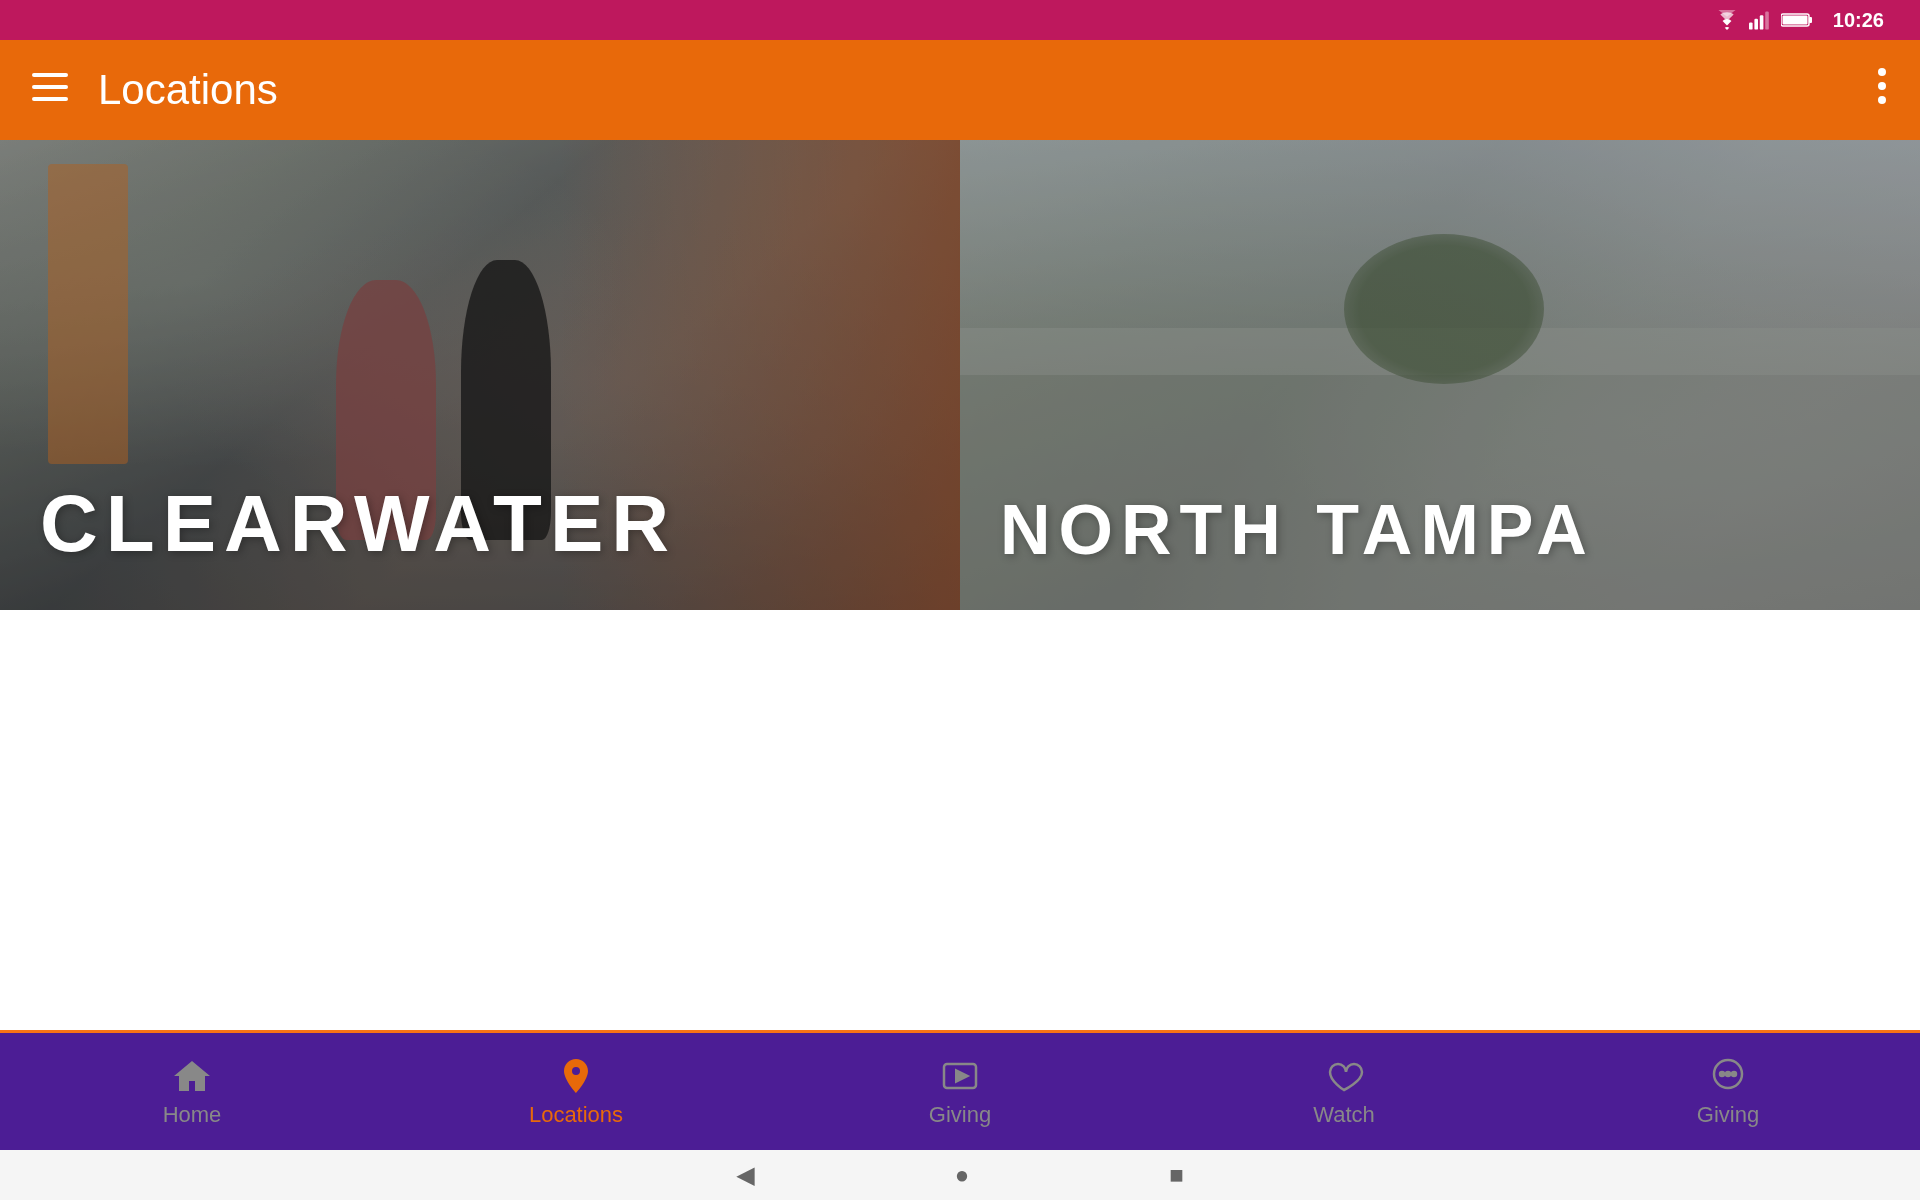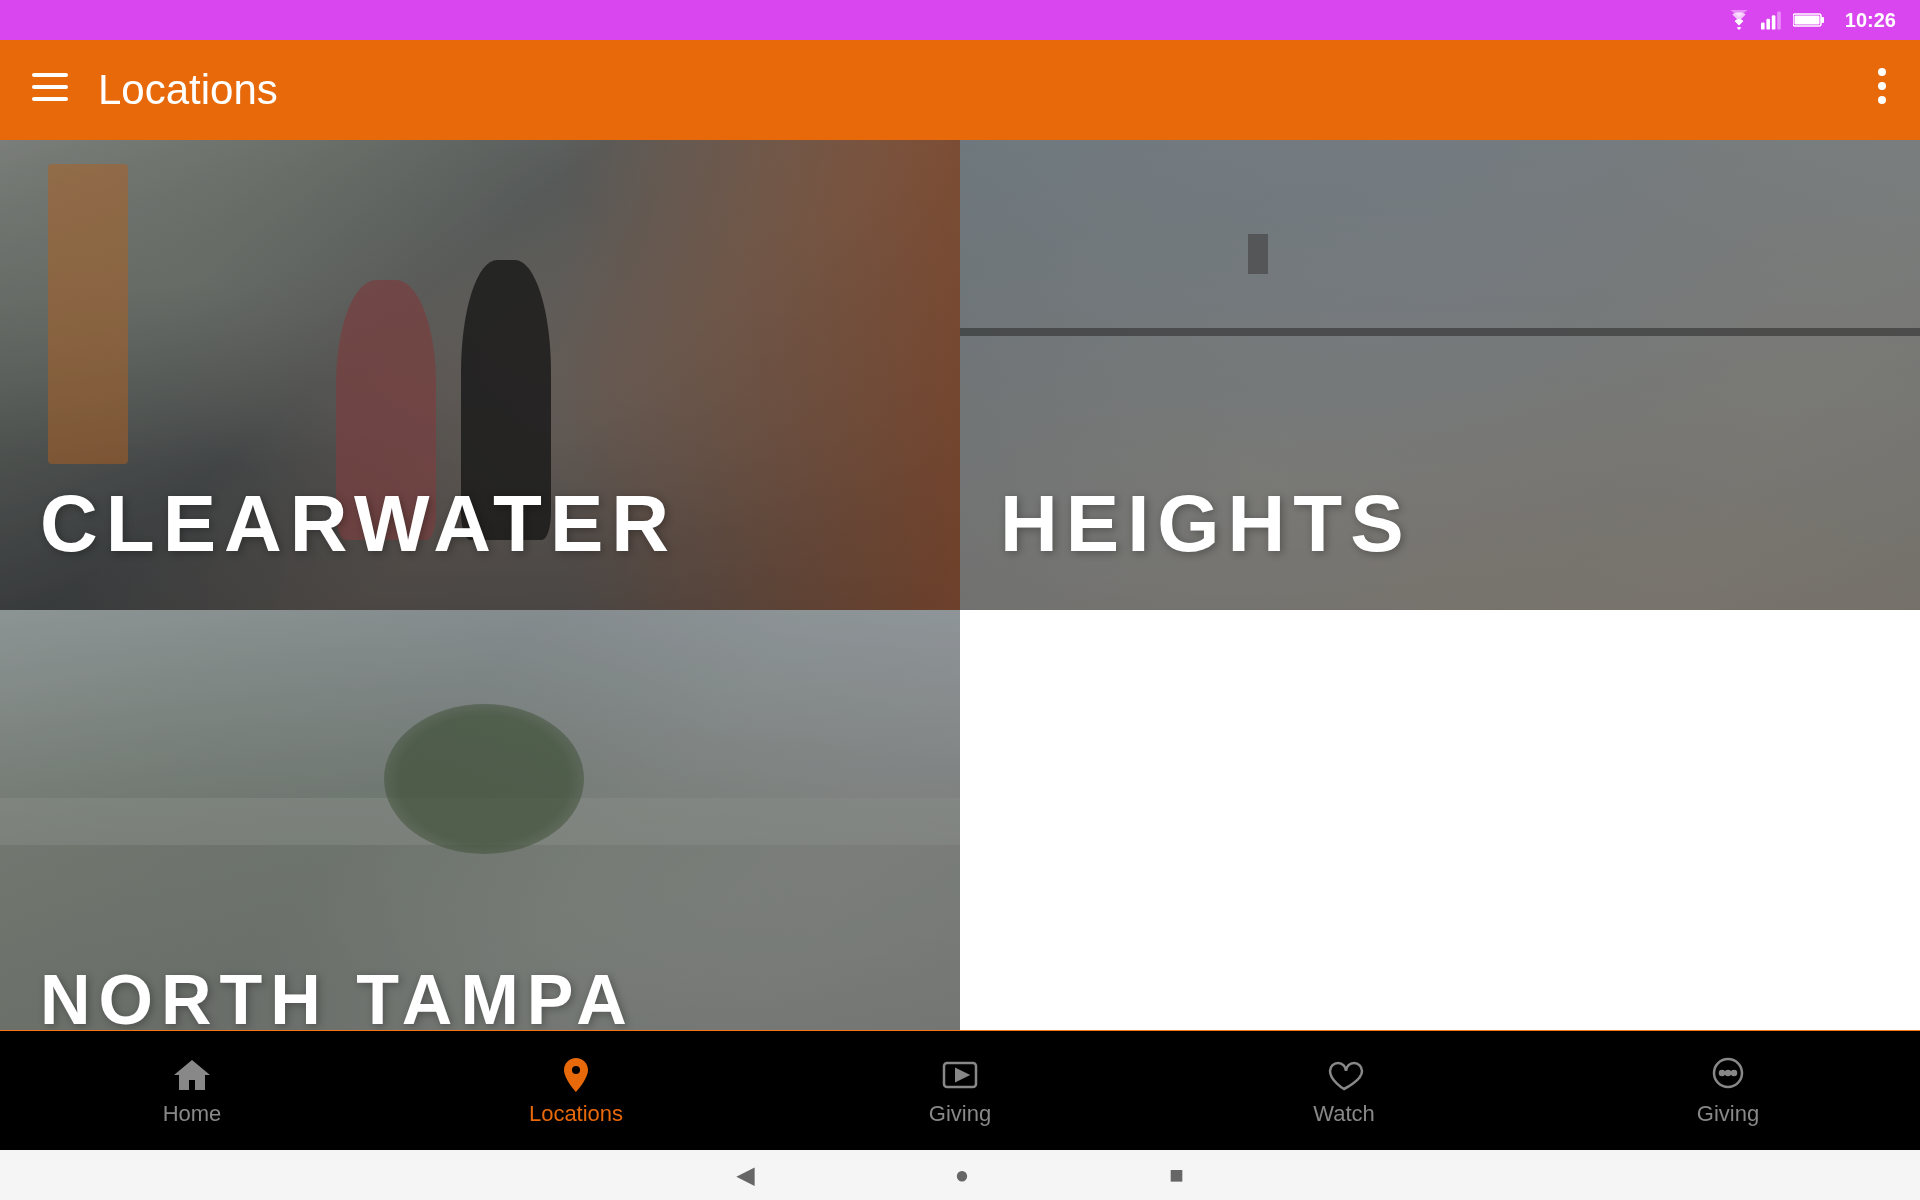--- a/index.html
+++ b/index.html
@@ -11,25 +11,25 @@
       font-family: 'Arial', sans-serif;
       background: #fff;
       position: relative;
     }
 
     
     .status-bar {
       position: absolute;
       top: 0; left: 0; right: 0;
       height: 40px;
-      background: #d946ef;
+      background: #be185d;
       display: flex;
       align-items: center;
       justify-content: flex-end;
-      padding: 0 24px;
+      padding: 0 36px;
       z-index: 100;
     }
     .status-icons {
       display: flex;
       align-items: center;
       gap: 8px;
       color: white;
       font-size: 18px;
       font-weight: bold;
     }
@@ -154,25 +154,25 @@
       z-index: 10;
       text-shadow: 2px 2px 8px rgba(0,0,0,0.3);
     }
 
     
     .bottom-nav {
       position: absolute;
       bottom: 50px;
       left: 0; right: 0;
       height: 120px;
-      background: #000000;
+      background: #4c1d95;
       display: flex;
       align-items: center;
       justify-content: space-around;
-      border-top: 1px solid #f97316;
+      border-top: 3px solid #f97316;
       z-index: 100;
     }
 
     .nav-item {
       display: flex;
       flex-direction: column;
       align-items: center;
       gap: 6px;
       cursor: pointer;
       min-width: 160px;
@@ -265,30 +265,20 @@
 
     <div style="position:absolute; top:0; right:0; width:400px; height:100%; background:linear-gradient(to left, rgba(160,80,40,0.7), transparent); z-index:1;"></div>
     <div style="position:absolute; top:5%; left:5%; width:80px; height:300px; background:rgba(220,120,40,0.5); border-radius:4px; z-index:2;"></div>
 
     <div style="position:absolute; bottom:15%; left:35%; width:100px; height:260px; background:rgba(150,80,80,0.75); border-radius:40% 40% 10% 10%; z-index:3;"></div>
     <div style="position:absolute; bottom:15%; left:48%; width:90px; height:280px; background:rgba(30,30,30,0.8); border-radius:40% 40% 10% 10%; z-index:3;"></div>
     <div style="position:absolute; inset:0; background:rgba(0,0,0,0.2); z-index:4;"></div>
     <span class="location-label" style="z-index:5;margin-top:19px;">CLEARWATER</span>
   </div>
 
-  <div class="location-card card-heights">
-    <div class="photo-sim"></div>
-
-    <div style="position:absolute; top:0; left:0; right:0; height:100%; background:linear-gradient(to bottom, rgba(160,170,175,0.6), rgba(190,185,175,0.5)); z-index:1;"></div>
-    <div style="position:absolute; top:20%; left:30%; width:20px; height:40px; background:rgba(100,100,100,0.8); z-index:3;"></div>
-
-    <div style="position:absolute; top:40%; left:0; right:0; height:8px; background:rgba(60,60,60,0.6); z-index:2;"></div>
-    <div style="position:absolute; inset:0; background:rgba(0,0,0,0.22); z-index:4;"></div>
-    <span class="location-label" style="z-index:5;">HEIGHTS</span>
-  </div>
 
   <div class="location-card card-northtampa">
     <div class="photo-sim"></div>
 
     <div style="position:absolute; top:0; left:0; right:0; height:50%; background:linear-gradient(to bottom, rgba(200,210,220,0.6), rgba(180,185,180,0.4)); z-index:1;"></div>
     <div style="position:absolute; top:40%; left:0; right:0; bottom:0; background:rgba(170,175,170,0.5); z-index:1;"></div>
 
     <div style="position:absolute; top:20%; left:40%; width:200px; height:150px; background:radial-gradient(ellipse, rgba(80,100,70,0.7) 60%, transparent 100%); border-radius:50%; z-index:2;"></div>
     <div style="position:absolute; inset:0; background:rgba(0,0,0,0.2); z-index:4;"></div>
     <span class="location-label" style="z-index:5; font-size:70px;">NORTH TAMPA</span>

